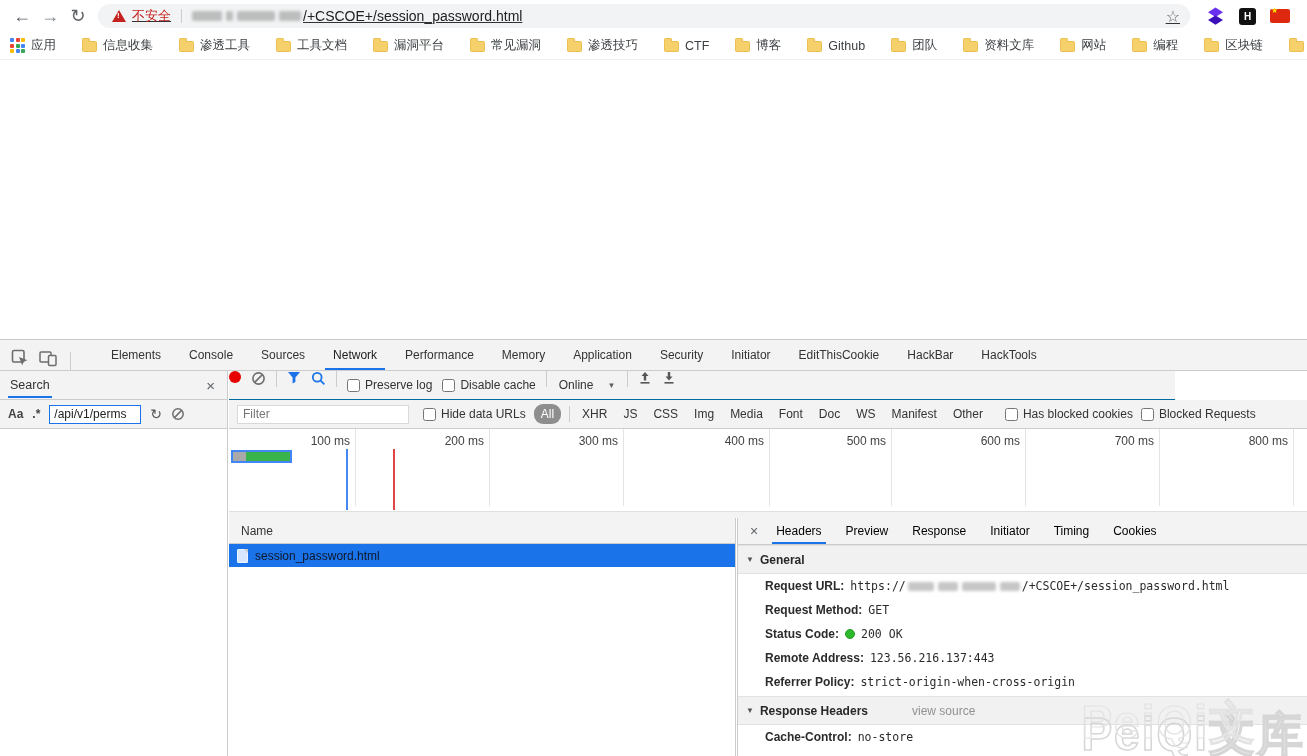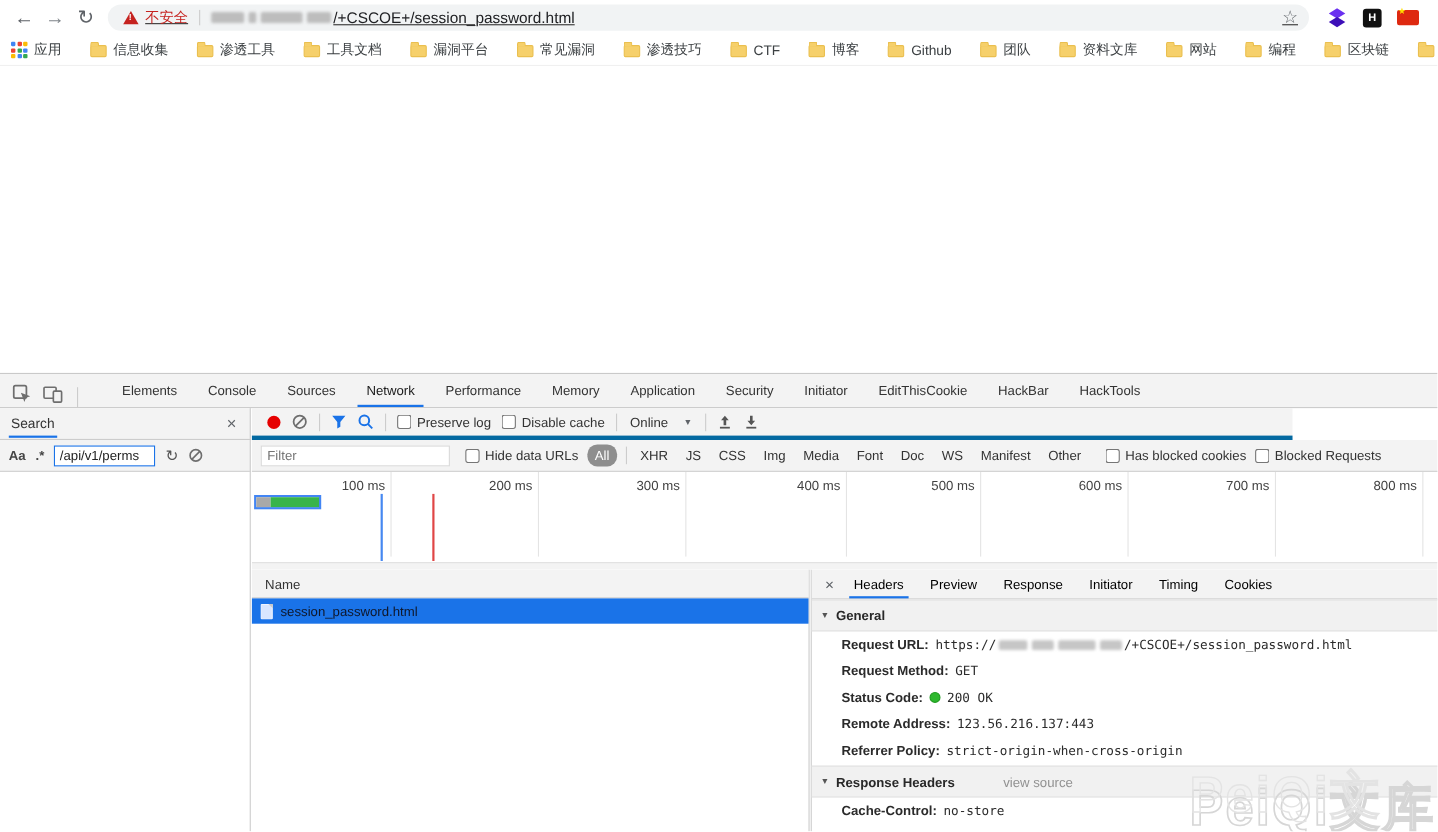--- a/index.html
+++ b/index.html
@@ -54,21 +54,21 @@
   .dt-tab { padding:0 14px; display:flex; align-items:center; height:100%; color:#333; position:relative; }
   .dt-tab.active { color:#1a1a1a; }
   .dt-tab.active::after { content:""; position:absolute; left:6px; right:6px; bottom:0; height:2px; background:#1a73e8; }
   
   .dt-row2 { position:absolute; left:0; top:31px; width:1175px; height:29px; }
   .search-head { position:absolute; left:0; top:0; width:228px; height:29px; background:#f3f3f3;
     border-right:1px solid #ccc; border-bottom:1px solid #ccc; display:flex; align-items:center; padding:0 8px; }
   .search-title { font-size:12.5px; color:#333; border-bottom:2px solid #1a73e8; padding:5px 2px 4px; }
   .x-btn { margin-left:auto; font-size:15px; color:#5f6368; padding:0 4px; }
   .net-toolbar { position:absolute; left:229px; top:0; right:0; height:29px; background:#f3f3f3;
-    border-bottom:4px solid #0369a1; display:flex; align-items:center; padding:0 14px; gap:10px; }
+    border-bottom:1px solid #0369a1; display:flex; padding:0 0; gap:10px; }
   .rec-dot { width:12px; height:12px; border-radius:50%; background:#e60000; }
   .chk-group { display:flex; align-items:center; gap:5px; color:#333; }
   .chk { width:13px; height:13px; accent-color:#1a73e8; margin:0; }
   .throttle { display:flex; align-items:center; gap:14px; color:#333; padding:0 2px; }
   .caret { font-size:8px; color:#5f6368; }
   
   .dt-row3 { position:absolute; left:0; top:60px; width:1307px; height:29px; }
   .search-ctl { position:absolute; left:0; top:0; width:228px; height:29px; background:#f3f3f3;
     border-right:1px solid #ccc; border-bottom:1px solid #ccc; display:flex; align-items:center; padding:0 8px; gap:9px; }
   .aa { font-weight:bold; font-size:12px; color:#444; }

